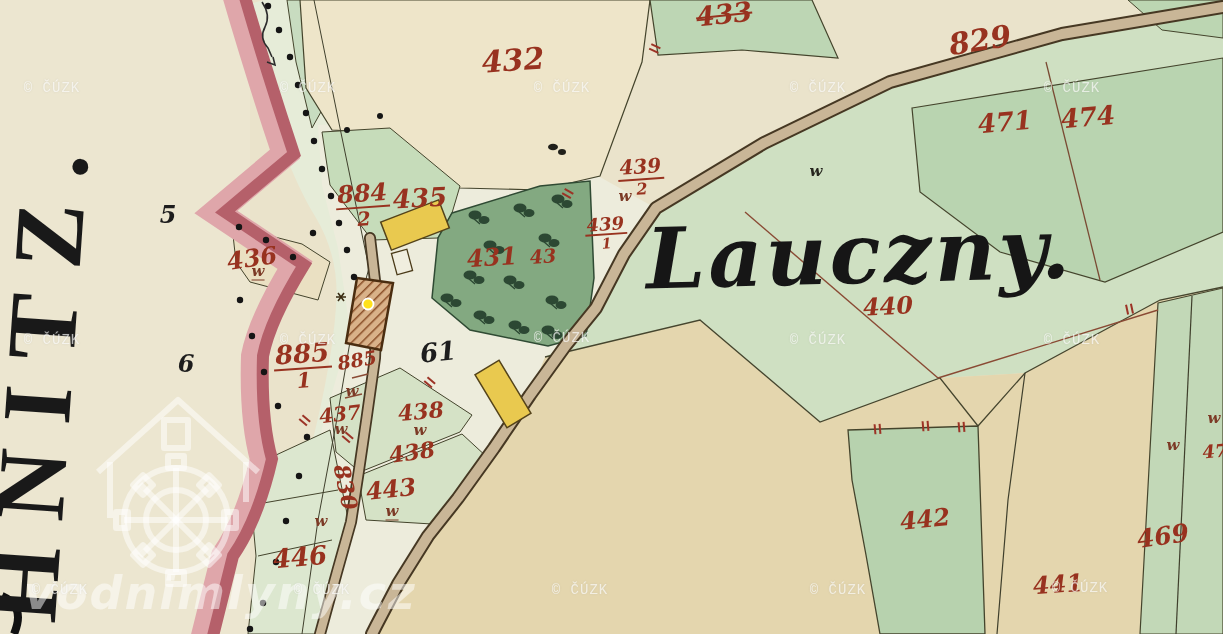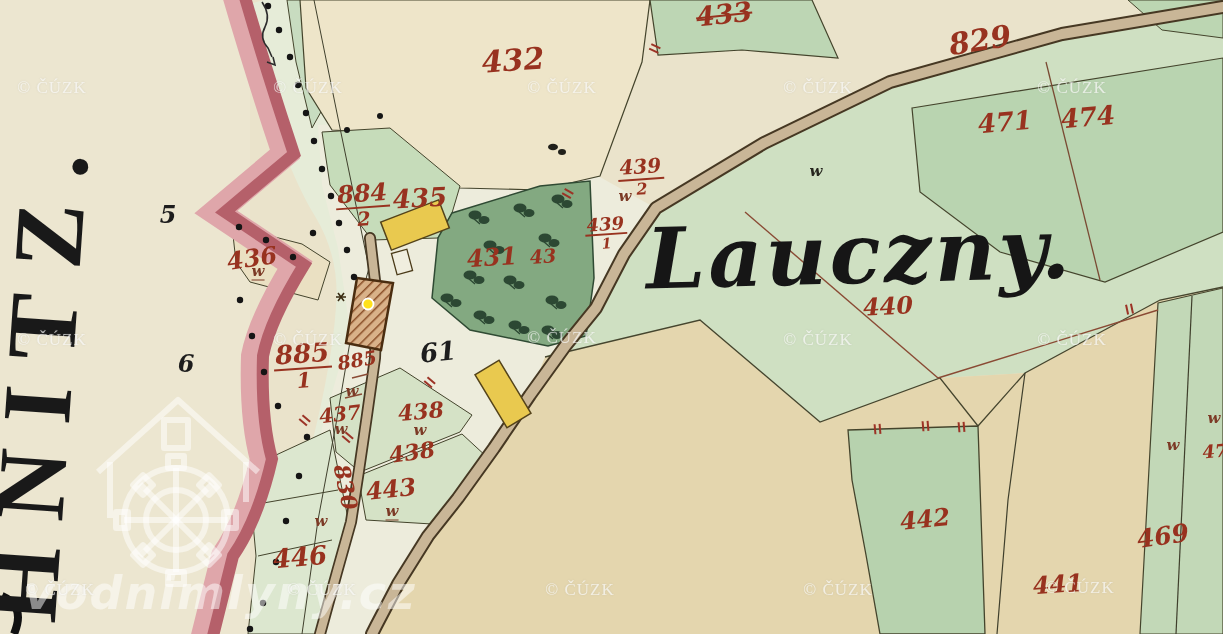--- a/index.html
+++ b/index.html
@@ -22,21 +22,21 @@
     font-weight:700;color:#1d1d1d;white-space:nowrap;}
   .frac{position:absolute;text-align:center;color:#98321f;
     font-family:"DejaVu Serif",serif;font-style:italic;font-weight:700;}
   .frac .n{display:block;border-bottom:2px solid #98321f;padding:0 2px;line-height:1.08;}
   .frac .d{display:block;line-height:1.1;font-size:.8em;}
   .wmk{position:absolute;font-family:"DejaVu Serif",serif;font-style:italic;
     font-weight:700;font-size:15px;color:#7c3a26;}
   .wmk.black{color:#26261e;}
   .wmk.u{border-bottom:1.5px solid #7c3a26;}
   .cuzk{position:absolute;transform:translate(-50%,-50%);
-    font-family:Liberation Serif, serif;font-size:17px;letter-spacing:1px;
+    font-family:Liberation Mono, monospace;font-size:14px;letter-spacing:1px;
     color:rgba(255,255,255,.66);text-shadow:0 0 2px rgba(170,170,160,.3);white-space:nowrap;}
   .site-text{position:absolute;left:24px;top:566px;
     font-family:"DejaVu Sans",sans-serif;font-style:italic;font-weight:700;
     font-size:46px;letter-spacing:2px;color:rgba(255,255,255,.5);white-space:nowrap;text-align:right;}
 </style>
 </head>
 <body>
 
 <div class="stage">
 

